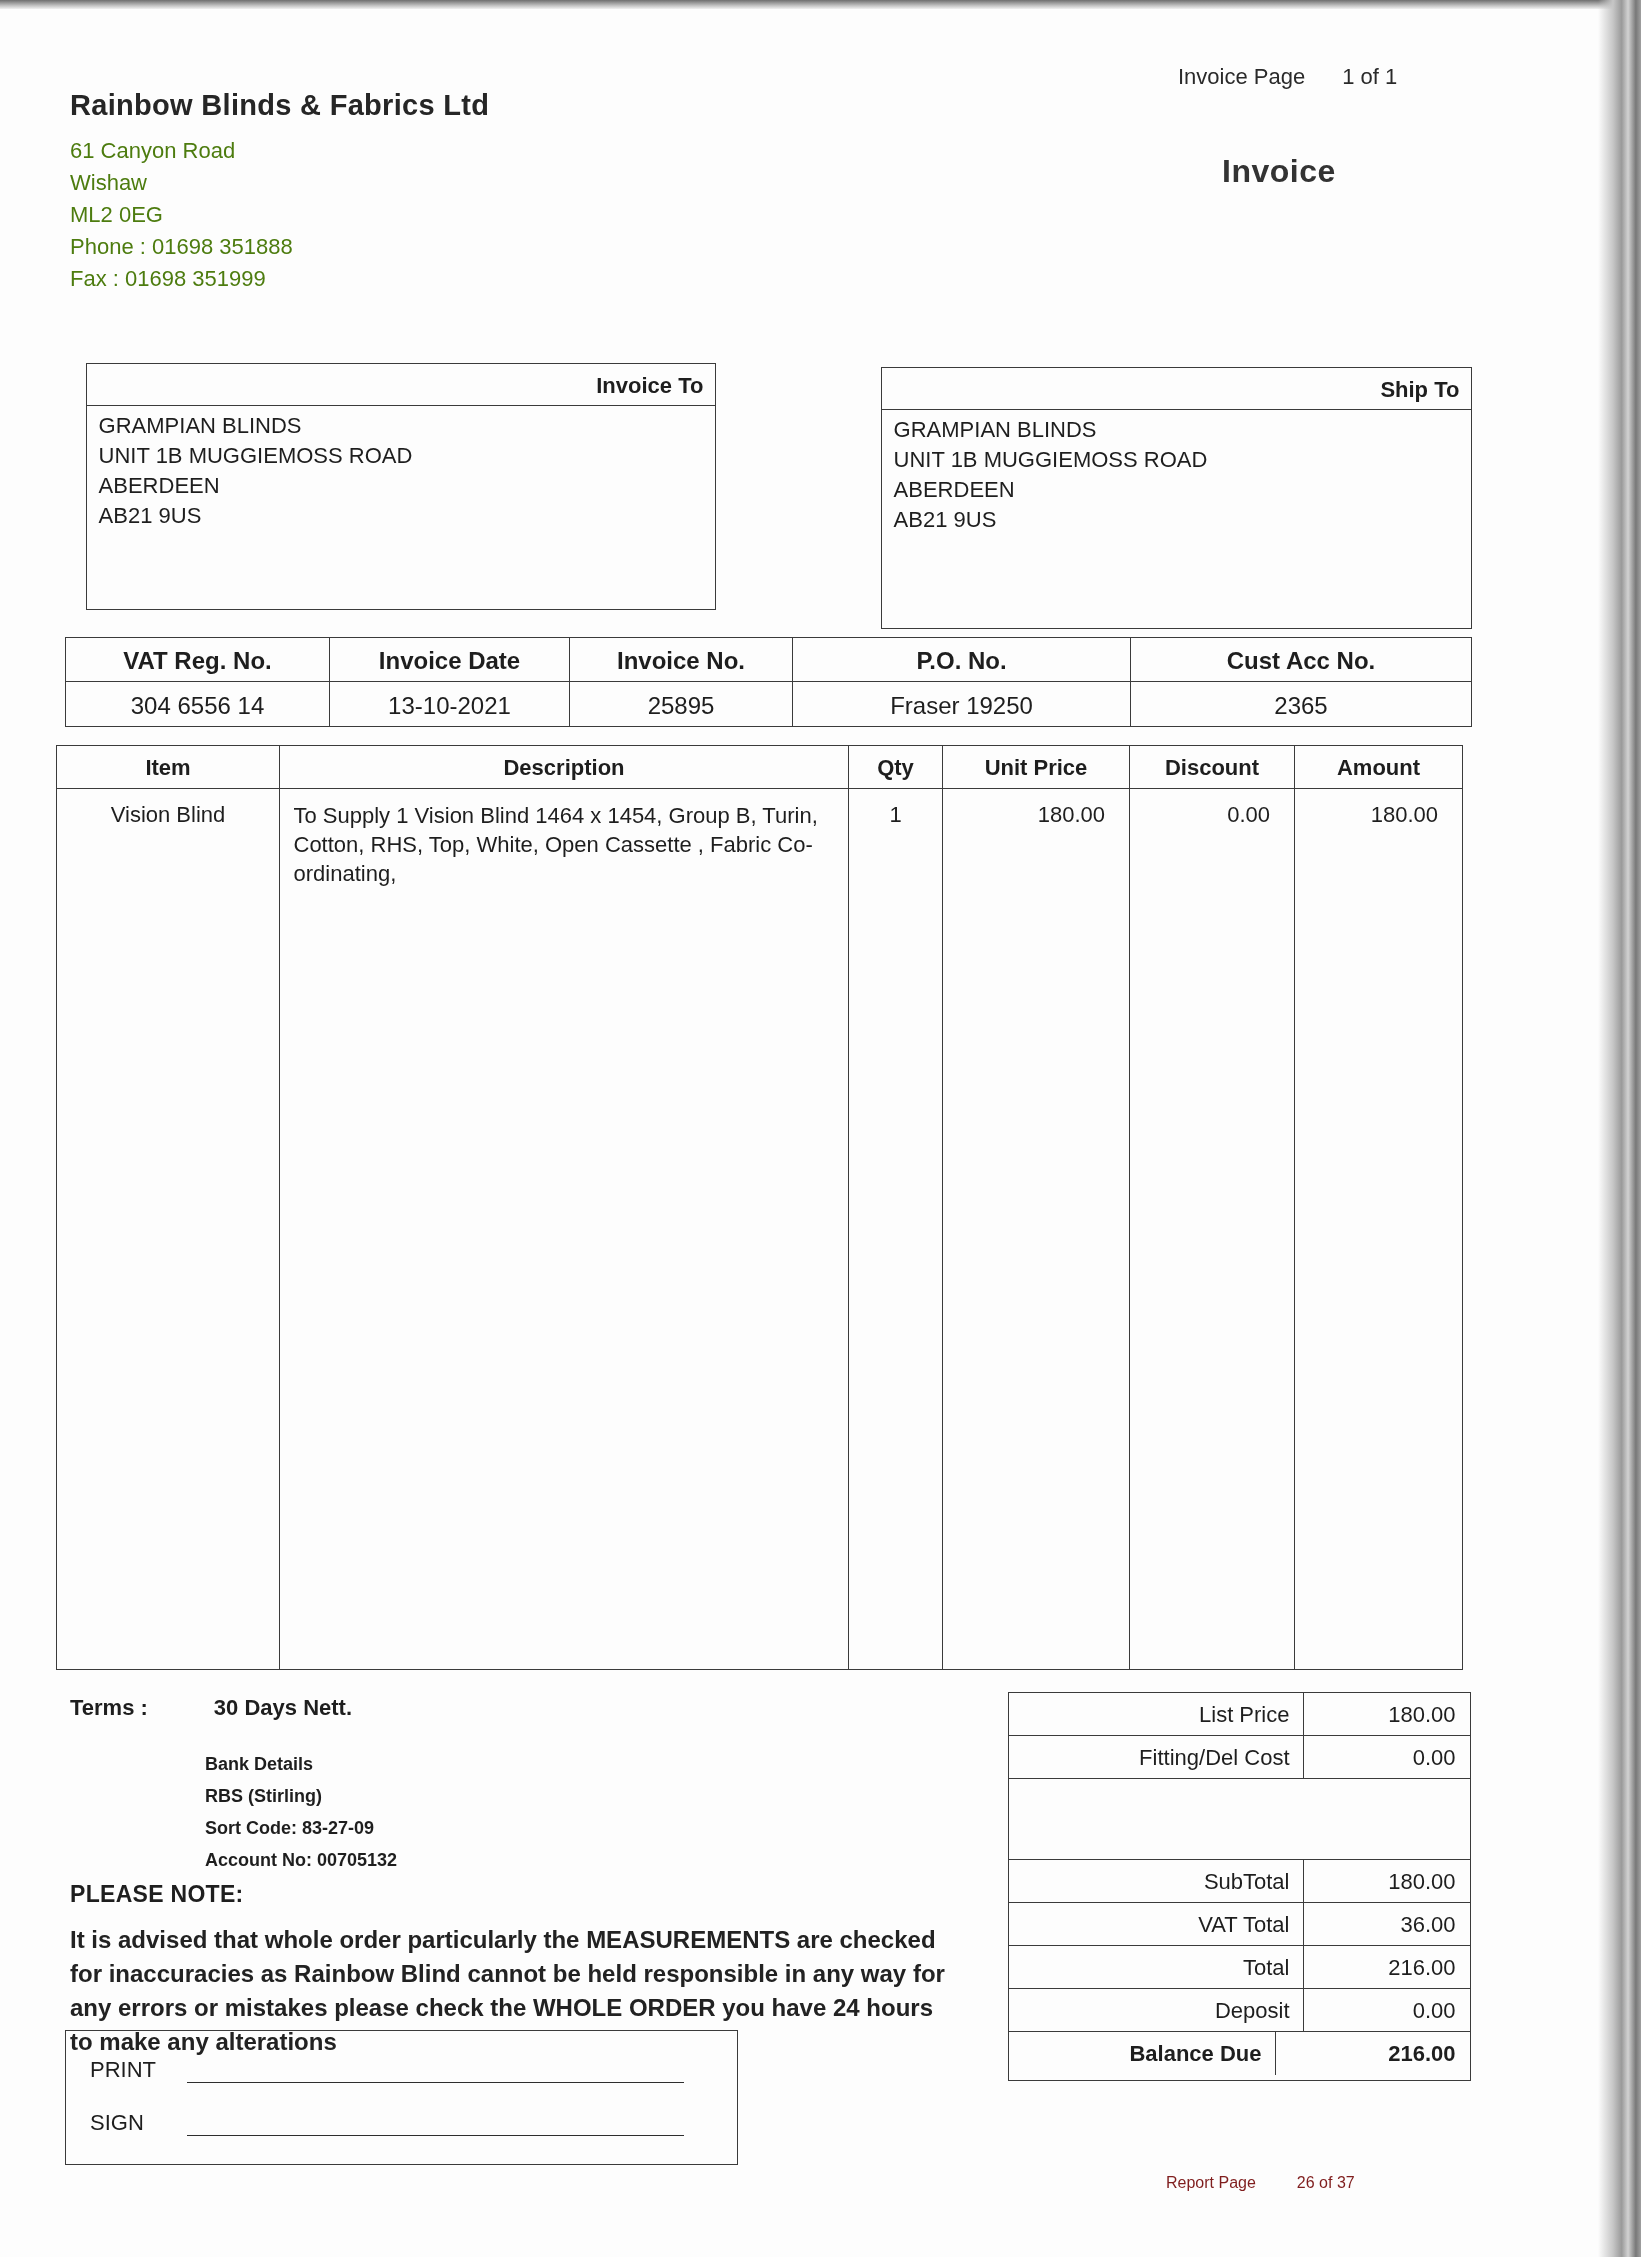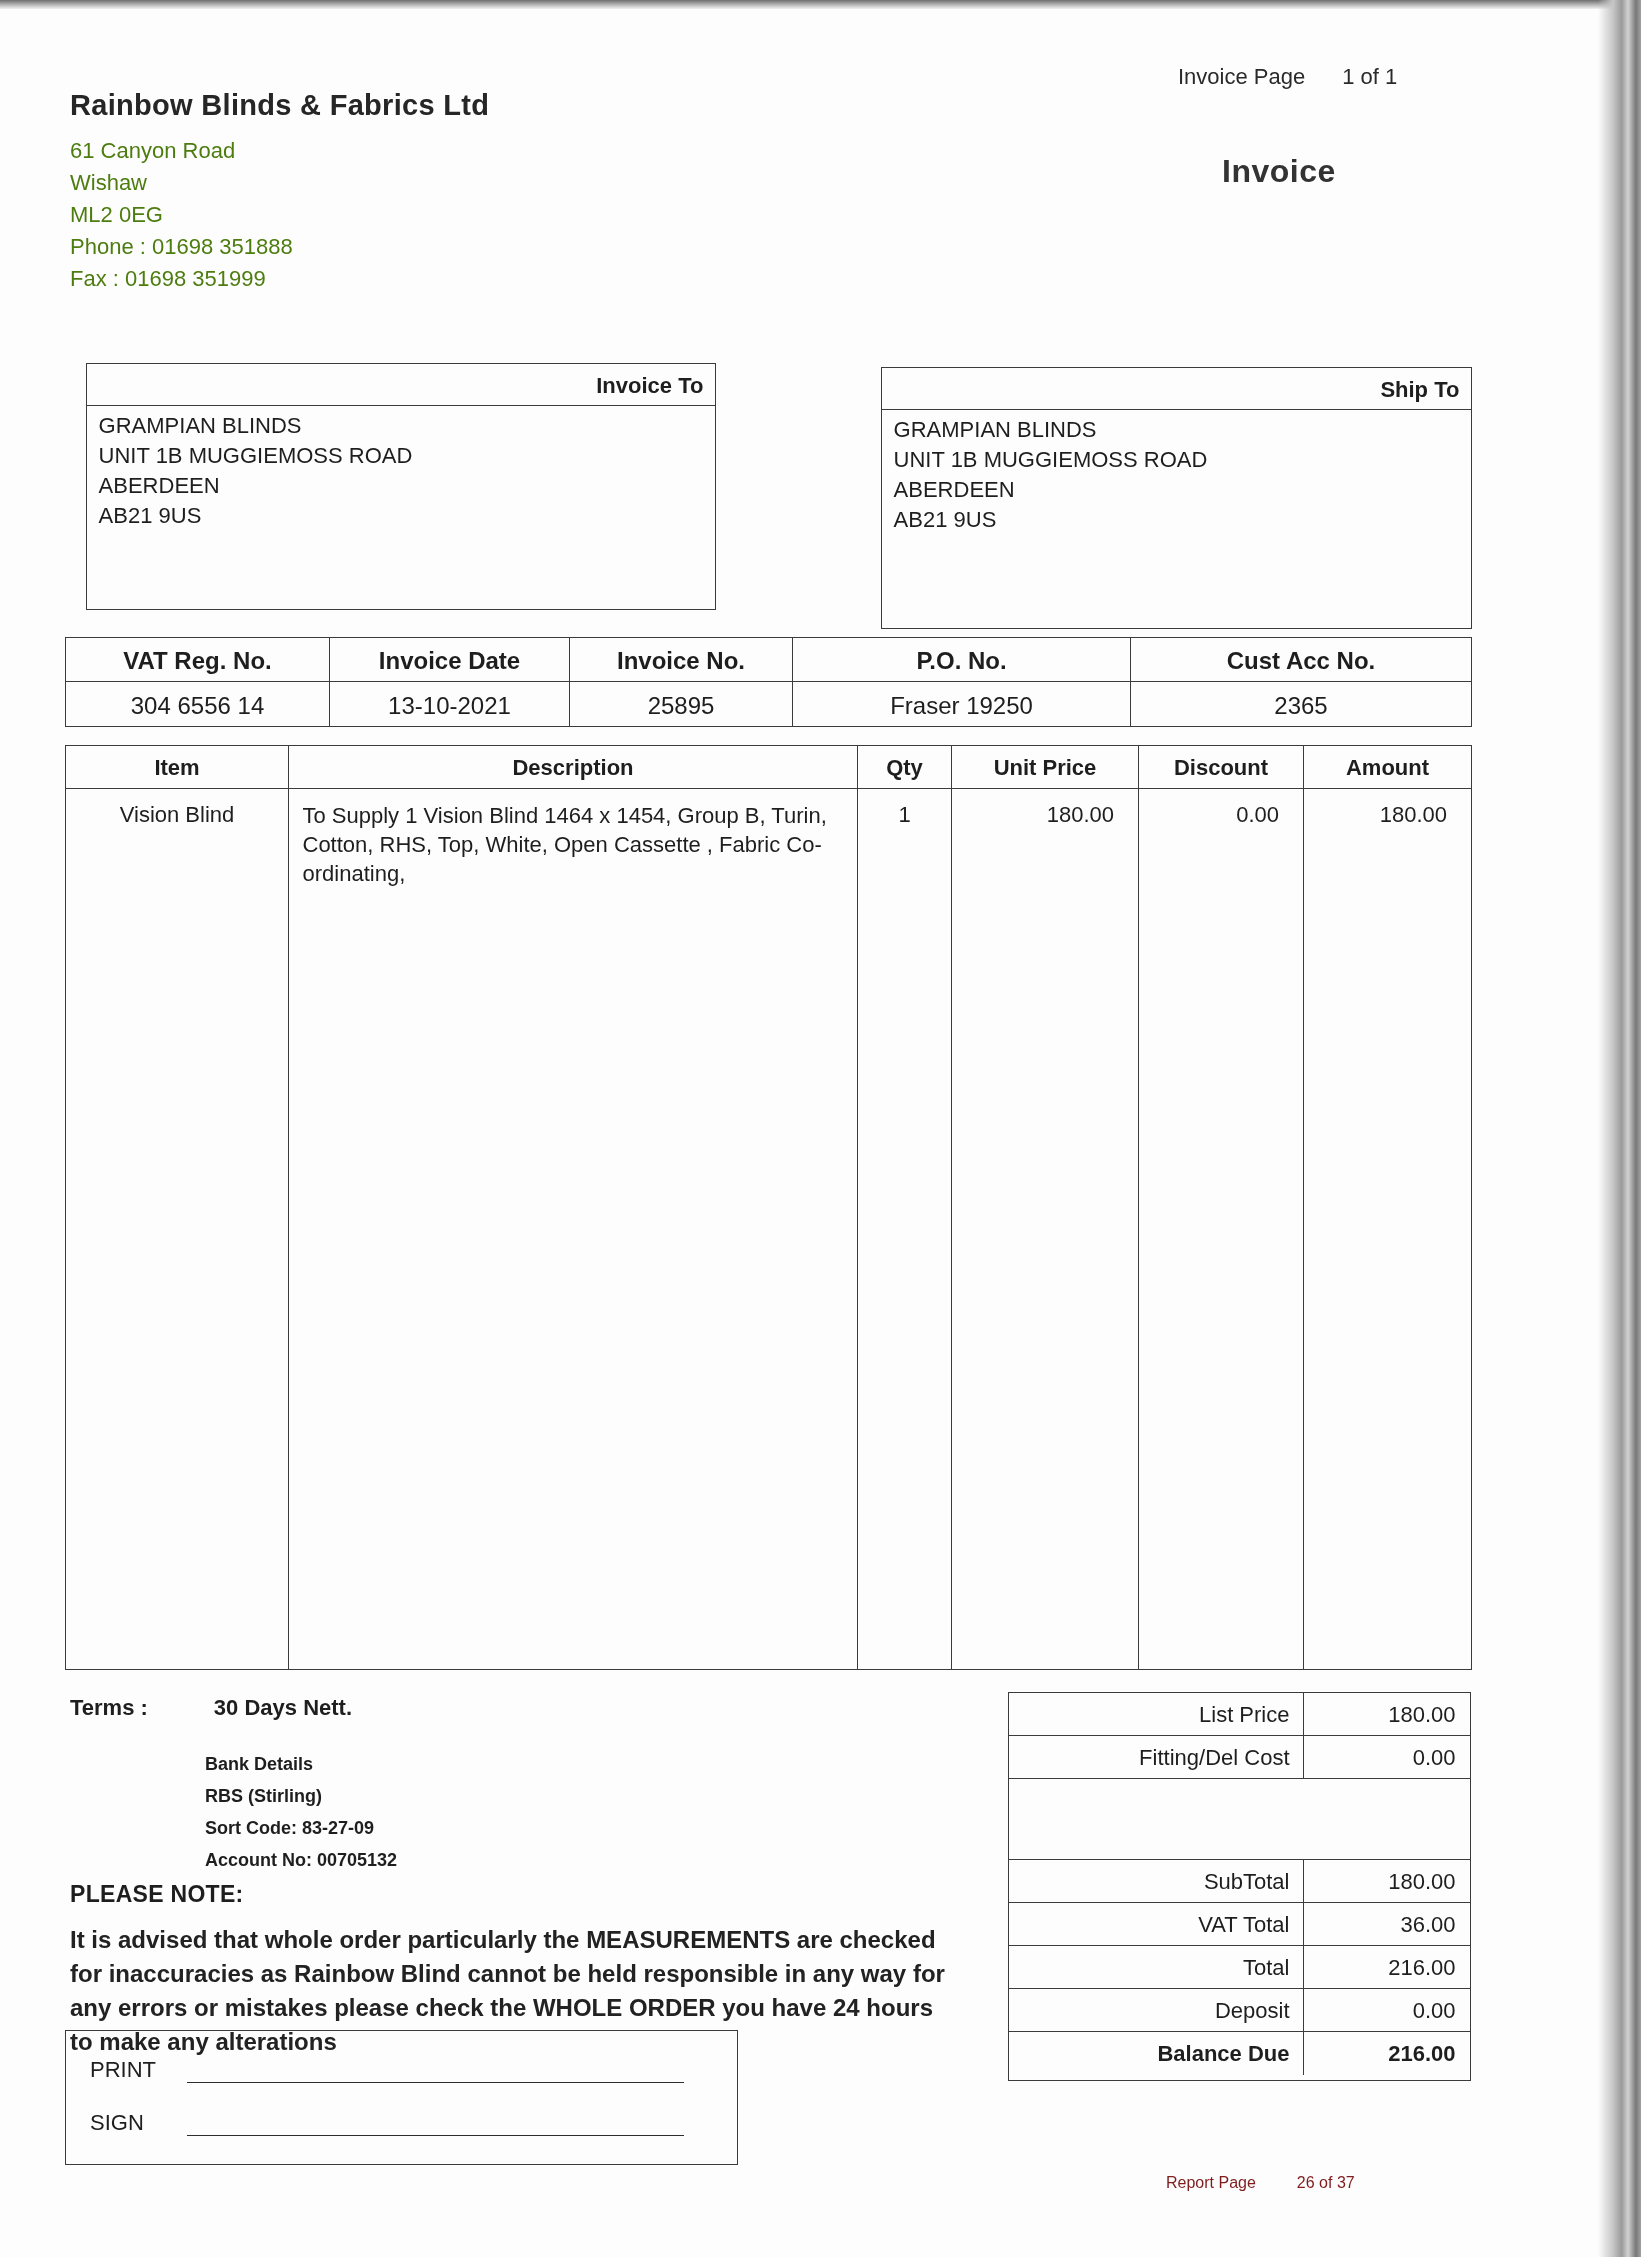--- a/index.html
+++ b/index.html
@@ -53,21 +53,21 @@
     font-size: 24px; padding: 8.7px 3.9px; height: 43px;
   }
   .meta-row.vals .meta-cell { height: 44px; padding-top: 9.7px; }
   .meta-cell.c1 { width: 264px; }
   .meta-cell.c2 { width: 240px; }
   .meta-cell.c3 { width: 223px; }
   .meta-cell.c4 { width: 338px; }
   .meta-cell.c5 { flex: 1; border-right: none; }
 
   
-  .items-table { top: 745px; left: 65px; width: 1407px; height: 925px; border: 1.9px solid #3b3b3b; }
+  .items-table { top: 745px; left: 56px; width: 1407px; height: 925px; border: 1.9px solid #3b3b3b; }
   .items-head { display: flex; height: 43px; border-bottom: 1.9px solid #3b3b3b; font-weight: 700; }
   .ith-cell { border-right: 1.9px solid #3b3b3b; text-align: center; font-size: 22px; padding-top: 8.7px; }
   .items-body { display: flex; height: calc(100% - 43px); }
   .itb-col { border-right: 1.9px solid #3b3b3b; height: 100%; font-size: 22px; }
   .w-item { width: 223px; }
   .w-desc { width: 569px; }
   .w-qty  { width: 94px; }
   .w-unit { width: 187px; }
   .w-disc { width: 165px; }
   .w-amt  { flex: 1; border-right: none; }
@@ -79,21 +79,21 @@
   
   .terms-line { top: 1695px; left: 70px; font-size: 22px; font-weight: 700; }
   .terms-line .terms-value { margin-left: 66px; }
   .bank-block { top: 1748px; left: 205px; font-size: 18px; font-weight: 700; line-height: 32px; }
   .note-heading { top: 1881px; left: 70px; font-size: 23px; font-weight: 700; letter-spacing: 0.3px; }
   .note-body { top: 1923px; left: 70px; width: 883px; font-size: 24px; line-height: 34px; color: #222; font-weight: bold; }
 
   
   .totals-box { top: 1692px; left: 1008px; width: 463px; height: 389px; border: 1.9px solid #3b3b3b; }
   .t-row { display: flex; height: 43px; border-bottom: 1.9px solid #3b3b3b; font-size: 22px; }
-  .t-row:last-child { border-bottom: none; }
+  .t-row:last-child { border-bottom: none; gap: 28px; }
   .t-label { flex: 1; text-align: right; padding: 8.7px 13.5px 0 0; border-right: 1.9px solid #3b3b3b; }
   .t-value { width: 166px; text-align: right; padding: 8.7px 14.5px 0 0; }
   .t-spacer { height: 81px; border-bottom: 1.9px solid #3b3b3b; }
   .t-row.t-bold .t-label, .t-row.t-bold .t-value { font-weight: 700; }
 
   
   .sign-box { top: 2030px; left: 65px; width: 673px; height: 135px; border: 1.9px solid #3b3b3b; }
   .sign-row { display: flex; align-items: flex-end; margin: 19.3px 53px 0 24px; height: 33px; }
   .sign-row .sr-label { font-size: 22px; width: 97px; }
   .sign-row .sr-line { flex: 1; border-bottom: 1.9px solid #2e2e2e; height: 29px; }

